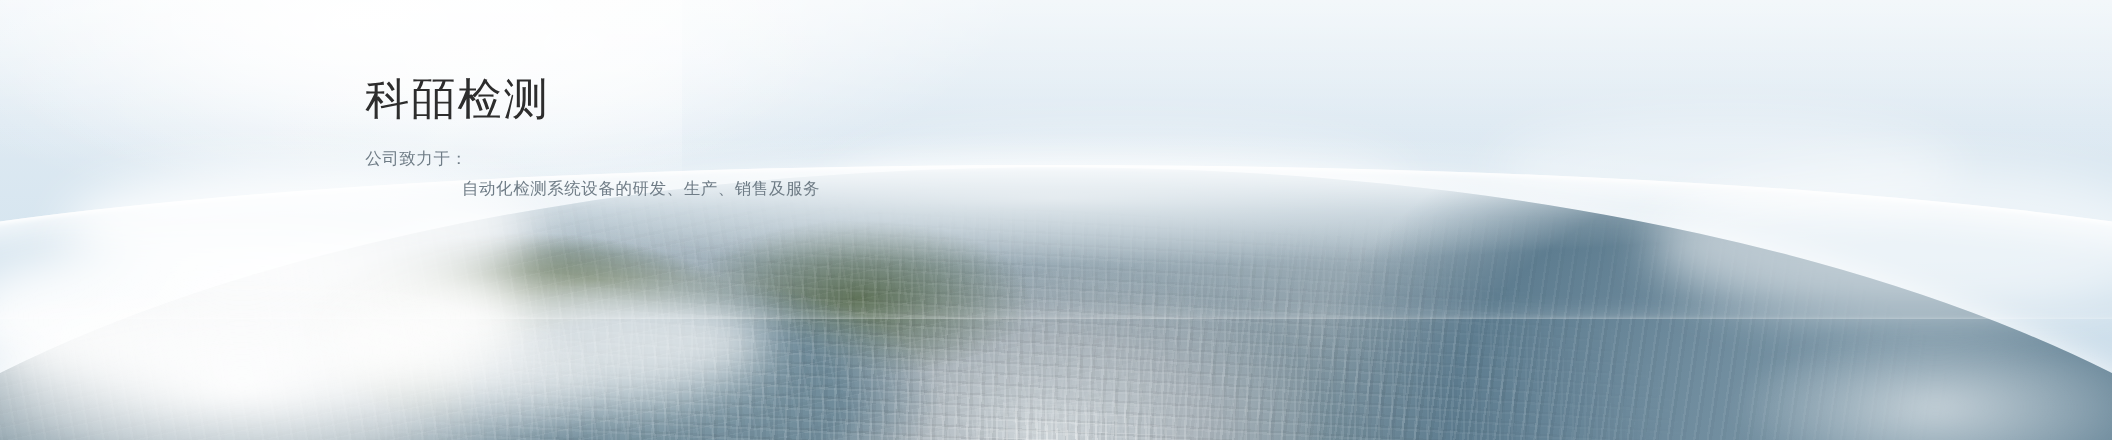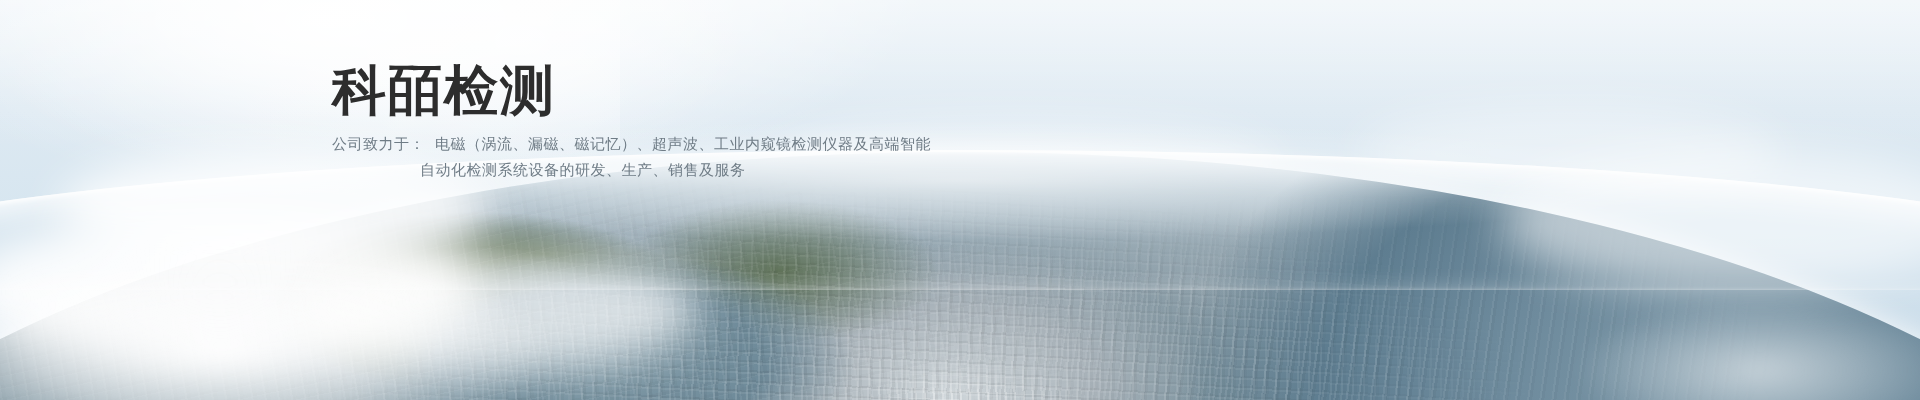--- a/index.html
+++ b/index.html
@@ -116,21 +116,21 @@
     position:absolute;right:-40px;bottom:-30px;width:420px;height:180px;pointer-events:none;
     background:radial-gradient(ellipse 240px 90px at 220px 120px, rgba(255,255,255,0.55) 0%, rgba(255,255,255,0) 78%);
     filter:blur(8px);
   }
 
   
   #content{position:absolute;left:0;top:0;width:1920px;height:400px;}
   .title-row{position:absolute;left:332px;top:64px;display:flex;align-items:flex-end;}
   .brand{
     font-family:"DejaVu Sans","Liberation Sans",sans-serif;
-    font-size:54px;line-height:54px;font-weight:bold;
+    font-size:40px;line-height:54px;font-weight:normal;
     color:#2d2d2d;letter-spacing:2px;white-space:nowrap;
   }
   .tagline{
     font-family:"DejaVu Sans","Liberation Sans",sans-serif;
     font-size:23px;line-height:28px;font-weight:bold;
     color:#1e5faa;letter-spacing:0px;white-space:nowrap;
     margin-left:8px;padding-bottom:5px;
   }
   .desc{position:absolute;left:332px;top:130px;}
   .desc-row{display:flex;align-items:flex-start;white-space:nowrap;}
@@ -138,21 +138,21 @@
     font-size:15px;line-height:28px;color:#6f7c86;letter-spacing:.5px;
     font-family:"DejaVu Sans","Liberation Sans",sans-serif;
   }
   .desc-body{
     font-size:15px;line-height:28px;color:#6f7c86;letter-spacing:.5px;
     font-family:"DejaVu Sans","Liberation Sans",sans-serif;
     margin-left:10px;
   }
   .desc-line2{
     font-size:15px;line-height:28px;color:#6f7c86;letter-spacing:.5px;
-    font-family:Liberation Mono, monospace;
+    font-family:Liberation Serif, serif;
     margin-left:88px;
   }
 </style>
 </head>
 <body>
 
 <div id="banner">
 
   <div class="haze haze-top"></div>
   <div class="haze haze-left"></div>
@@ -181,21 +181,20 @@
 
   <div id="content">
 
     <div class="title-row">
       <div class="brand">科皕检测</div>
     </div>
 
     <div class="desc">
       <div class="desc-row">
         <span class="desc-label">公司致力于：</span>
-        <span class="desc-body">电磁（涡流、漏磁、磁记忆）、超声波、工业内窥镜检测仪器及高端智能</span>
       </div>
       <div class="desc-row">
         <span class="desc-line2">自动化检测系统设备的研发、生产、销售及服务</span>
       </div>
     </div>
 
   </div>
 </div>
 
 </body></html>

